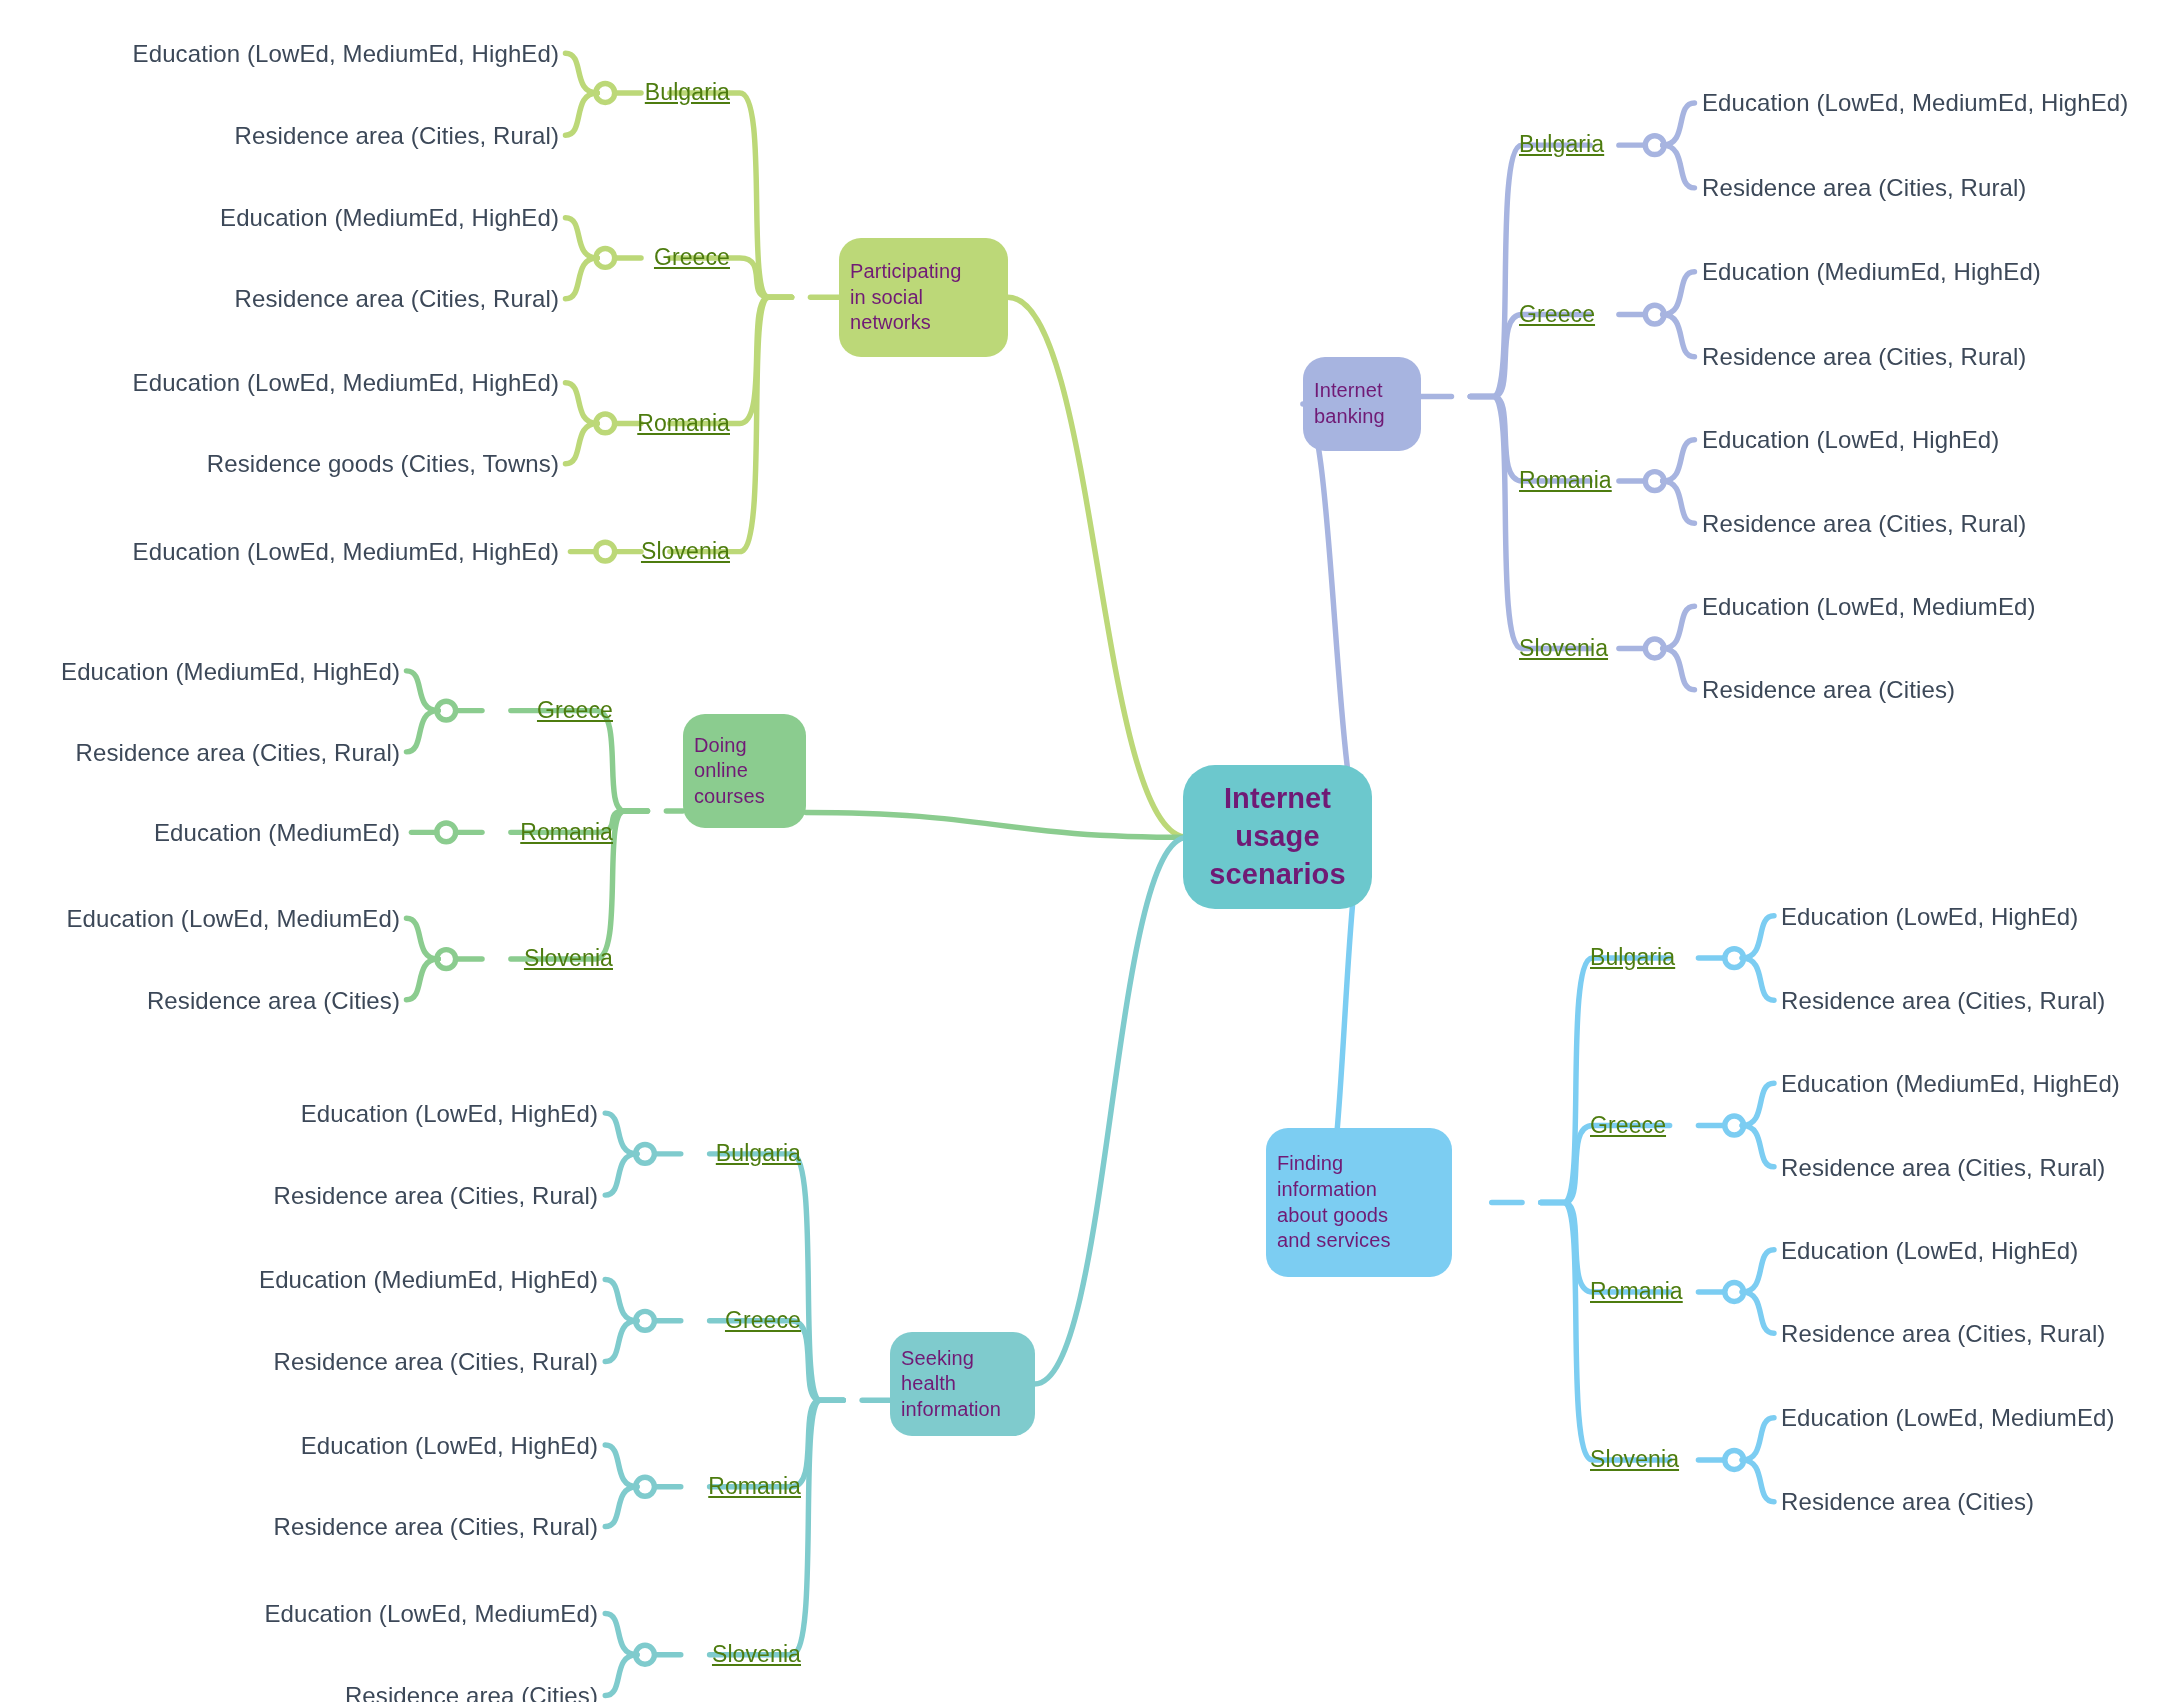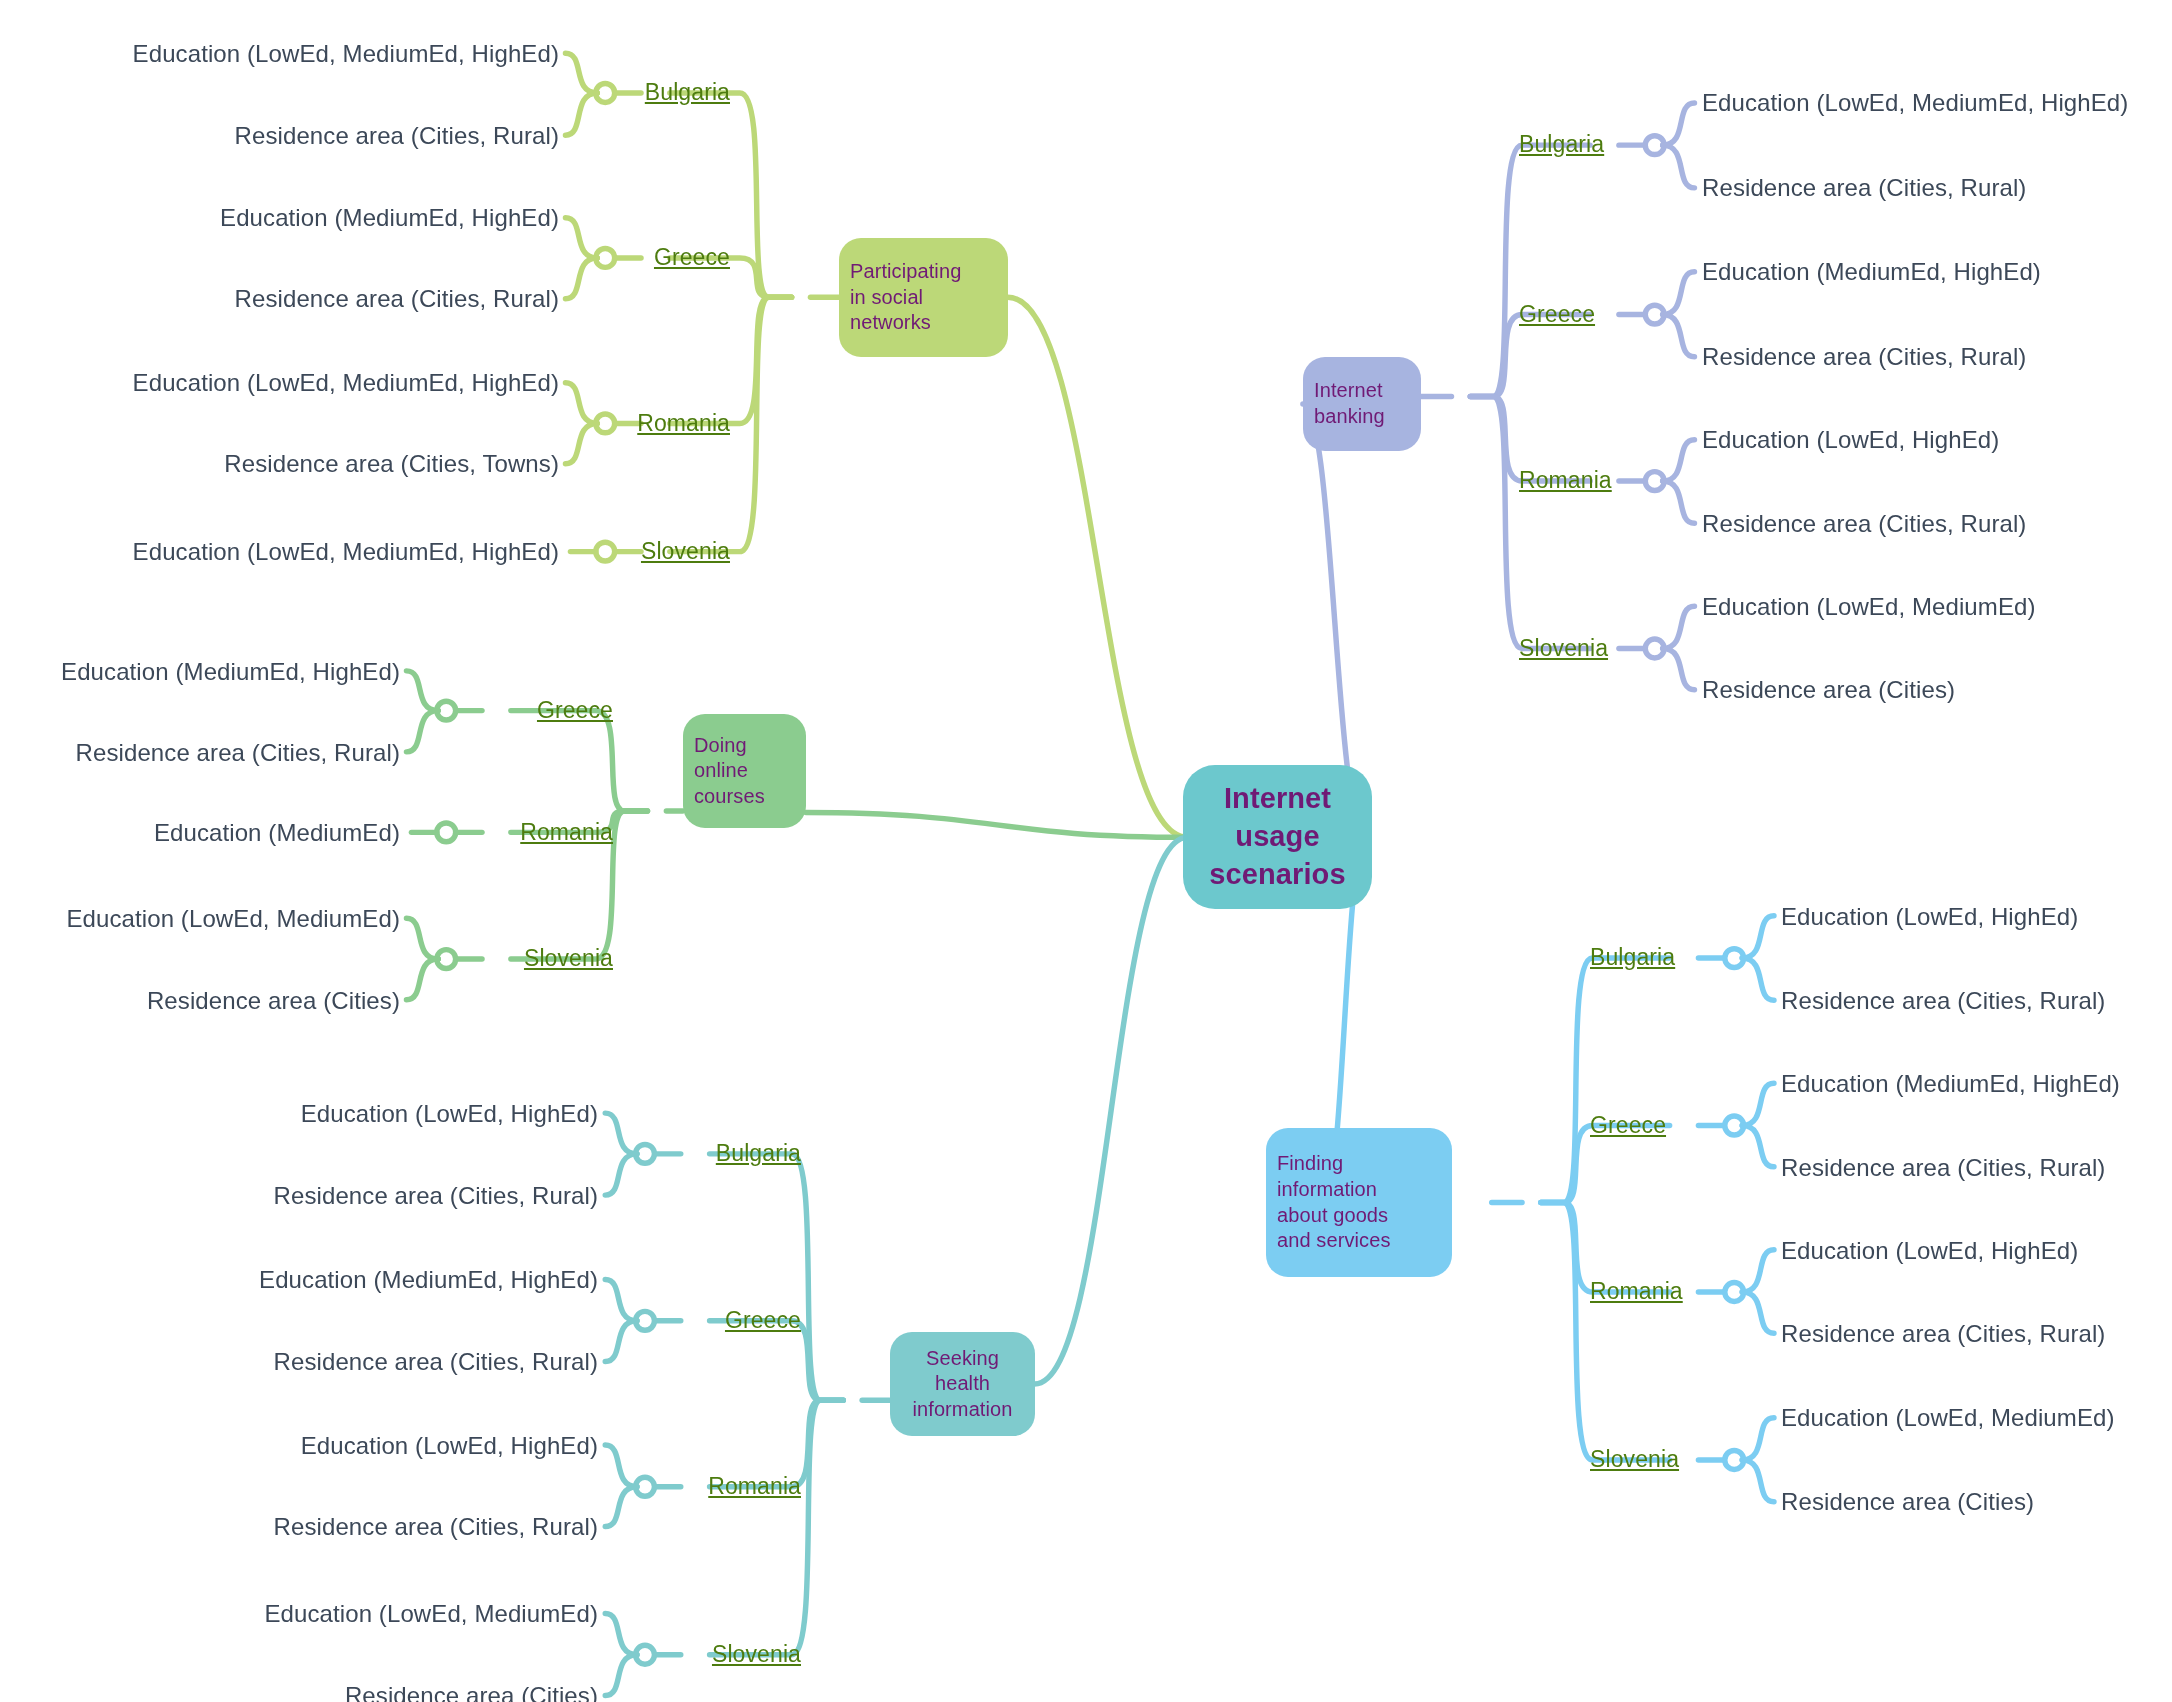--- a/index.html
+++ b/index.html
@@ -185,38 +185,38 @@
 networks</span>
       </div>
       <div class="country-label left" style="left: 730px; top: 81px;">Bulgaria</div>
       <div class="leaf-label left" style="left: 559px; top: 42px;">Education (LowEd, MediumEd, HighEd)</div>
       <div class="leaf-label left" style="left: 559px; top: 124px;">Residence area (Cities, Rural)</div>
       <div class="country-label left" style="left: 730px; top: 246px;">Greece</div>
       <div class="leaf-label left" style="left: 559px; top: 206px;">Education (MediumEd, HighEd)</div>
       <div class="leaf-label left" style="left: 559px; top: 287px;">Residence area (Cities, Rural)</div>
       <div class="country-label left" style="left: 730px; top: 412px;">Romania</div>
       <div class="leaf-label left" style="left: 559px; top: 371px;">Education (LowEd, MediumEd, HighEd)</div>
-      <div class="leaf-label left" style="left: 559px; top: 452px;">Residence area (Cities, Towns)</div>
+      <div class="leaf-label left" style="left: 559px; top: 452px;">Residence goods (Cities, Towns)</div>
       <div class="country-label left" style="left: 730px; top: 540px;">Slovenia</div>
       <div class="leaf-label left" style="left: 559px; top: 540px;">Education (LowEd, MediumEd, HighEd)</div>
       <div class="node" style="left: 683px; top: 714px; width: 123px; height: 114px; background: rgb(139, 204, 143);">
         <span class="node-text" style="white-space: pre-line;">Doing
 online
 courses</span>
       </div>
       <div class="country-label left" style="left: 613px; top: 699px;">Greece</div>
       <div class="leaf-label left" style="left: 400px; top: 660px;">Education (MediumEd, HighEd)</div>
       <div class="leaf-label left" style="left: 400px; top: 741px;">Residence area (Cities, Rural)</div>
       <div class="country-label left" style="left: 613px; top: 821px;">Romania</div>
       <div class="leaf-label left" style="left: 400px; top: 821px;">Education (MediumEd)</div>
       <div class="country-label left" style="left: 613px; top: 947px;">Slovenia</div>
       <div class="leaf-label left" style="left: 400px; top: 907px;">Education (LowEd, MediumEd)</div>
       <div class="leaf-label left" style="left: 400px; top: 989px;">Residence area (Cities)</div>
       <div class="node" style="left: 890px; top: 1332px; width: 145px; height: 104px; background: rgb(127, 203, 205);">
-        <span class="node-text" style="white-space: pre-line; text-align: center;">Seeking
+        <span class="node-text" style="white-space: pre-line;">Seeking
 health
 information</span>
       </div>
       <div class="country-label left" style="left: 801px; top: 1142px;">Bulgaria</div>
       <div class="leaf-label left" style="left: 598px; top: 1102px;">Education (LowEd, HighEd)</div>
       <div class="leaf-label left" style="left: 598px; top: 1184px;">Residence area (Cities, Rural)</div>
       <div class="country-label left" style="left: 801px; top: 1309px;">Greece</div>
       <div class="leaf-label left" style="left: 598px; top: 1268px;">Education (MediumEd, HighEd)</div>
       <div class="leaf-label left" style="left: 598px; top: 1350px;">Residence area (Cities, Rural)</div>
       <div class="country-label left" style="left: 801px; top: 1475px;">Romania</div>

